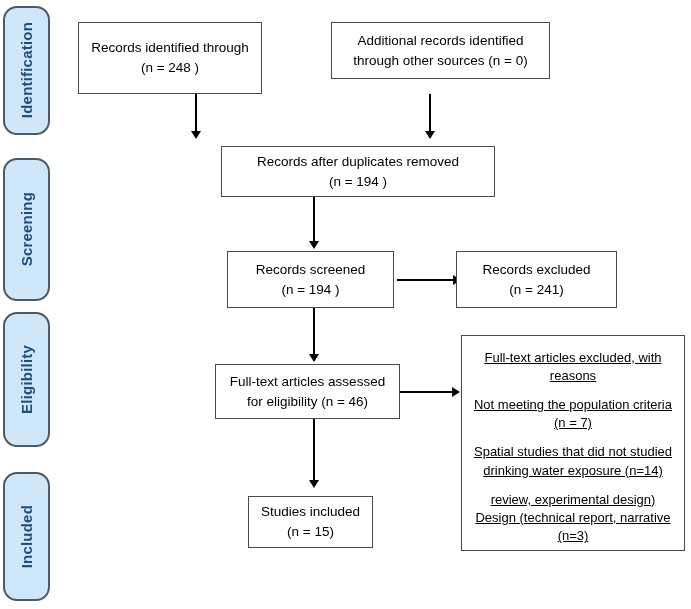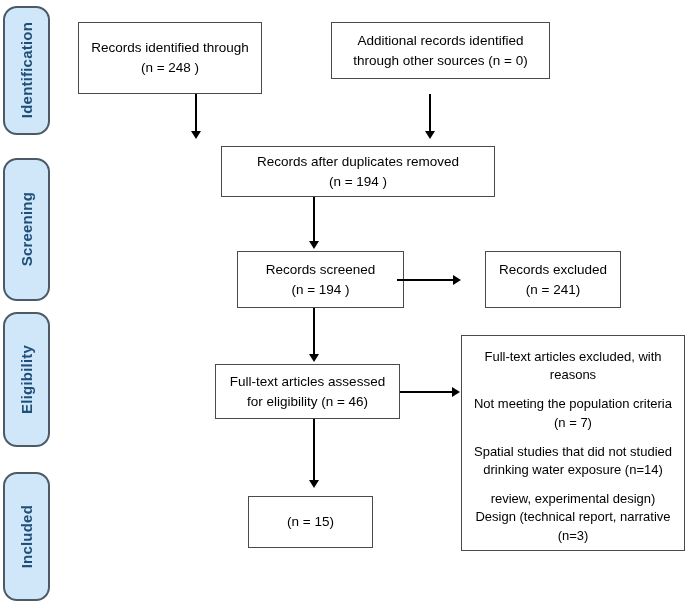--- a/index.html
+++ b/index.html
@@ -51,23 +51,24 @@
     justify-content: center;
     text-align: center;
     color: #000000;
     font-size: 13.5px;
     line-height: 1.45;
     padding: 4px 8px;
     font-family: "Liberation Sans", sans-serif;
   }
   .flow-box .line { display: block; white-space: nowrap; }
   .flow-box.reasons {
-    justify-content: flex-start;
+    justify-content: center;
     padding-top: 12px;
     line-height: 1.4;
+    text-decoration: underline;
   }
   .reason-group { margin-bottom: 11px; }
   .reason-group:last-child { margin-bottom: 0; }
 
   
   .conn {
     position: absolute;
     background: #000000;
   }
   .conn.v { width: 1.5px; }
@@ -127,29 +128,29 @@
   <div class="arrow-down" style="left:425px; top:131px;"></div>
 
   <div class="flow-box" style="left:178px; top:146px; width:274px; height:51px;margin-left:43px;">
     <span class="line">Records after duplicates removed</span>
     <span class="line">(n = 194 )</span>
   </div>
 
   <div class="conn v" style="left:313px; top:197px; height:45px;"></div>
   <div class="arrow-down" style="left:309px; top:241px;"></div>
 
-  <div class="flow-box" style="left:237px; top:251px; width:167px; height:57px;">
+  <div class="flow-box" style="left:227px; top:251px; width:167px; height:57px;">
     <span class="line">Records screened</span>
     <span class="line">(n = 194  )</span>
   </div>
 
   <div class="conn h" style="left:397px; top:279px; width:57px;"></div>
   <div class="arrow-right" style="left:453px; top:275px;"></div>
 
-  <div class="flow-box" style="left:485px; top:251px; width:136px; height:57px;">
+  <div class="flow-box" style="left:456px; top:251px; width:161px; height:57px;">
     <span class="line">Records excluded</span>
     <span class="line">(n = 241)</span>
   </div>
 
   <div class="conn v" style="left:313px; top:308px; height:48px;"></div>
   <div class="arrow-down" style="left:309px; top:354px;"></div>
 
   <div class="flow-box" style="left:215px; top:364px; width:185px; height:55px;text-align:center;">
     <span class="line">Full-text articles assessed</span>
     <span class="line">for eligibility (n = 46)</span>
@@ -175,16 +176,17 @@
       <span class="line">review, experimental design)</span>
       <span class="line">Design (technical report, narrative</span>
       <span class="line">(n=3)</span>
     </div>
   </div>
 
   <div class="conn v" style="left:313px; top:419px; height:62px;"></div>
   <div class="arrow-down" style="left:309px; top:480px;"></div>
 
   <div class="flow-box" style="left:248px; top:496px; width:125px; height:52px;">
+    <span class="line">Studies included</span>
     <span class="line">(n = 15)</span>
   </div>
 
 </div>
 
 </body></html>

